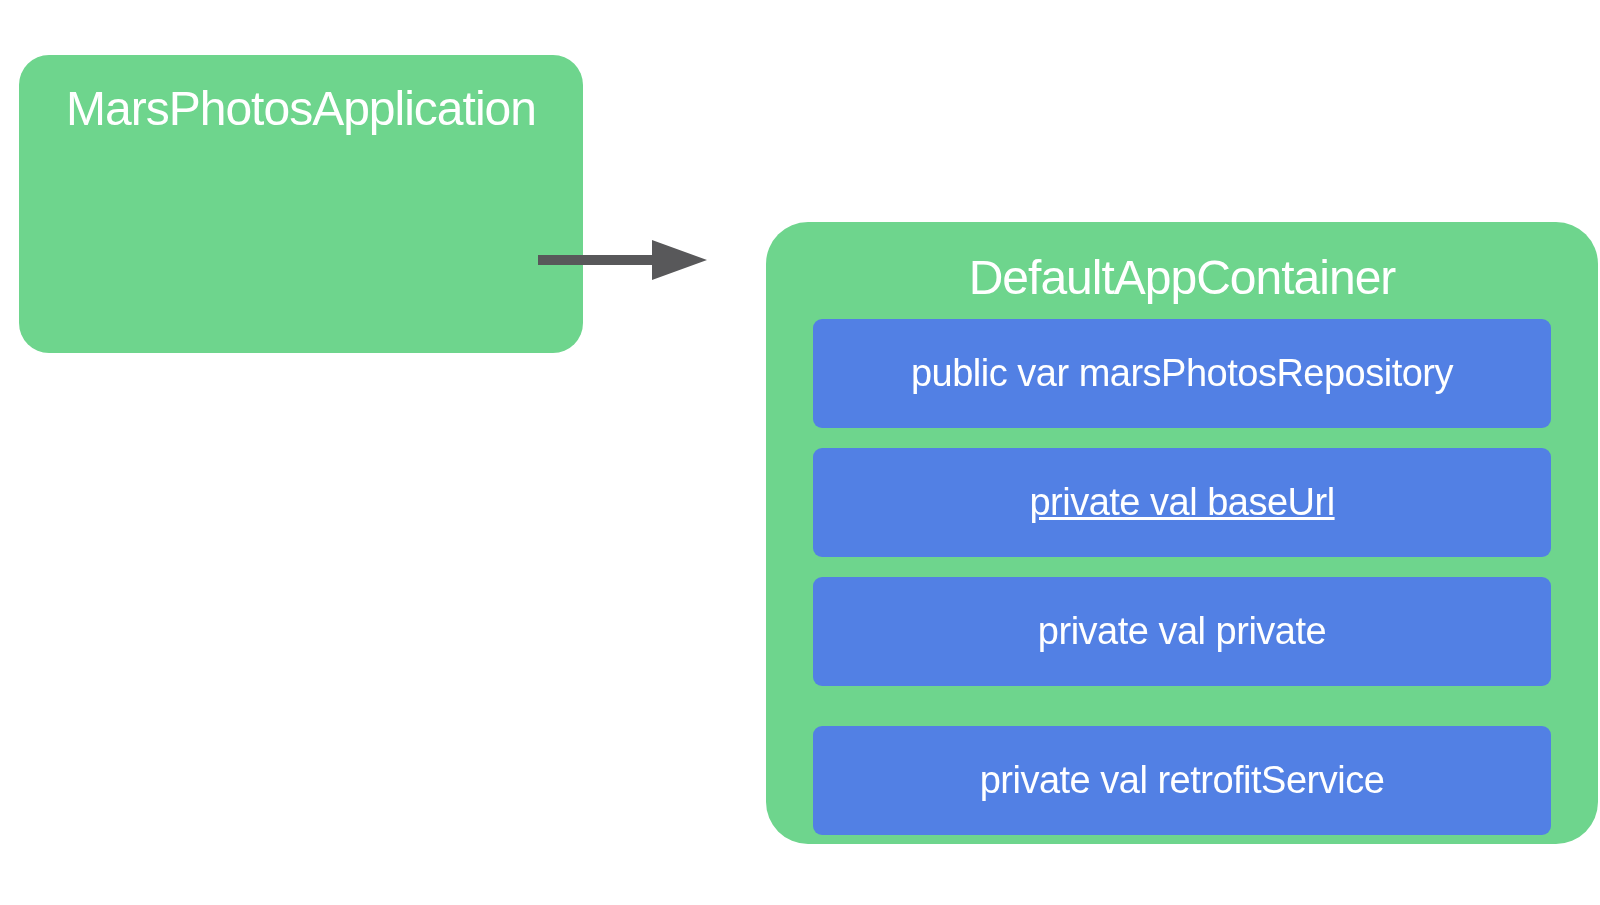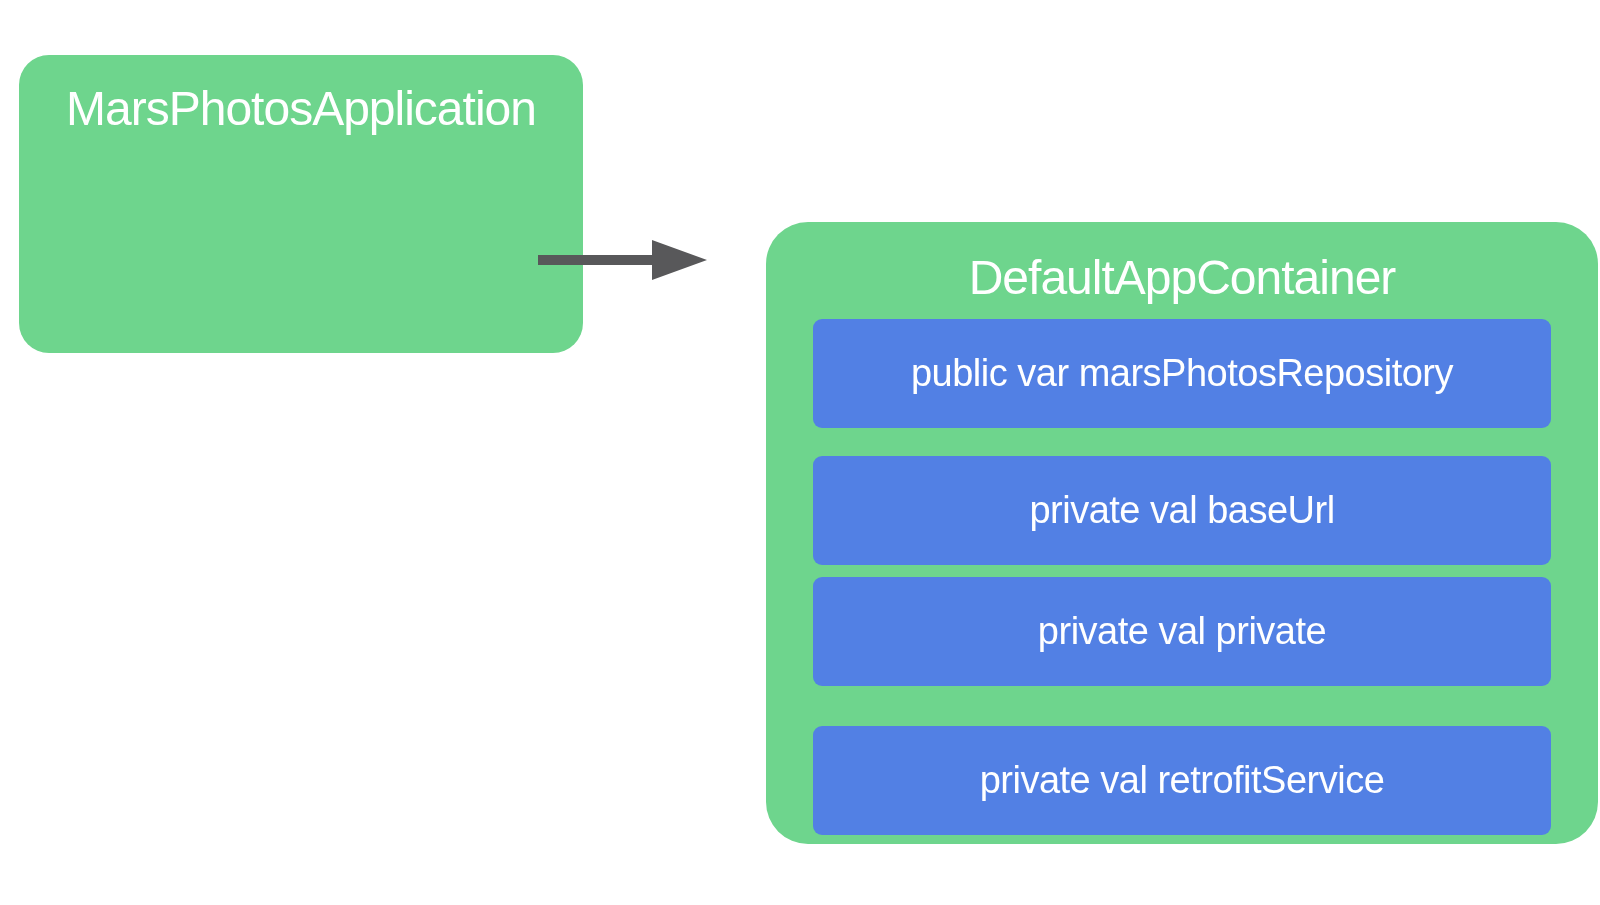--- a/index.html
+++ b/index.html
@@ -74,21 +74,21 @@
     height: 110px;
     font-size: 36px;
   }
   .class-box.right .member-box {
     left: 47px;
     width: 738px;
     height: 109px;
     font-size: 38px;
   }
   .member-1 { top: 97px; }
-  .member-2 { top: 234px; }
+  .member-2 { top: 226px; text-decoration: underline; }
   .member-3 { top: 355px; }
   .member-4 { top: 504px; }
   .arrow-svg {
     position: absolute;
     left: 530px;
     top: 235px;
     width: 185px;
     height: 50px;
   }
   .arrow-svg line { stroke: var(--arrow); stroke-width: 10; }

